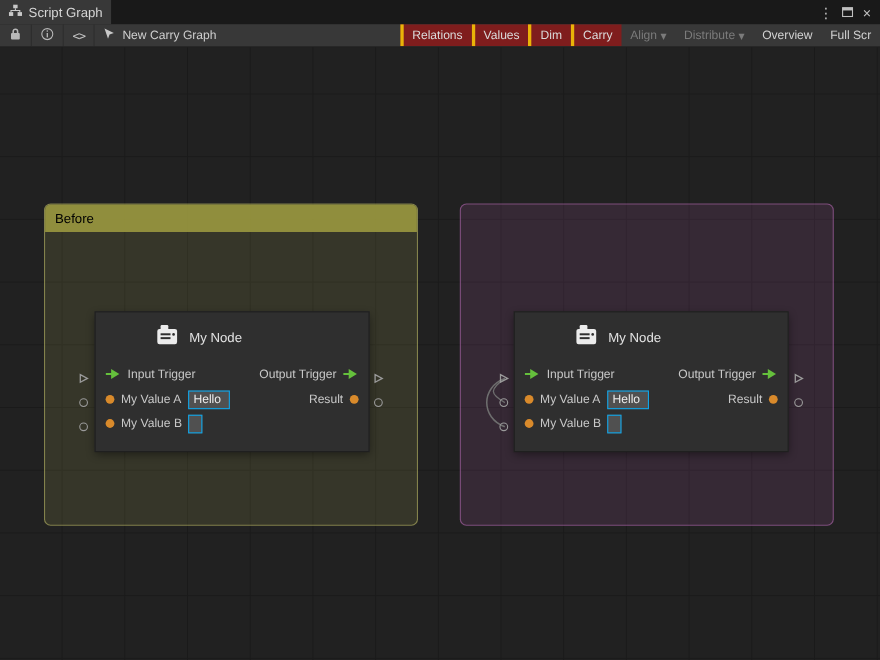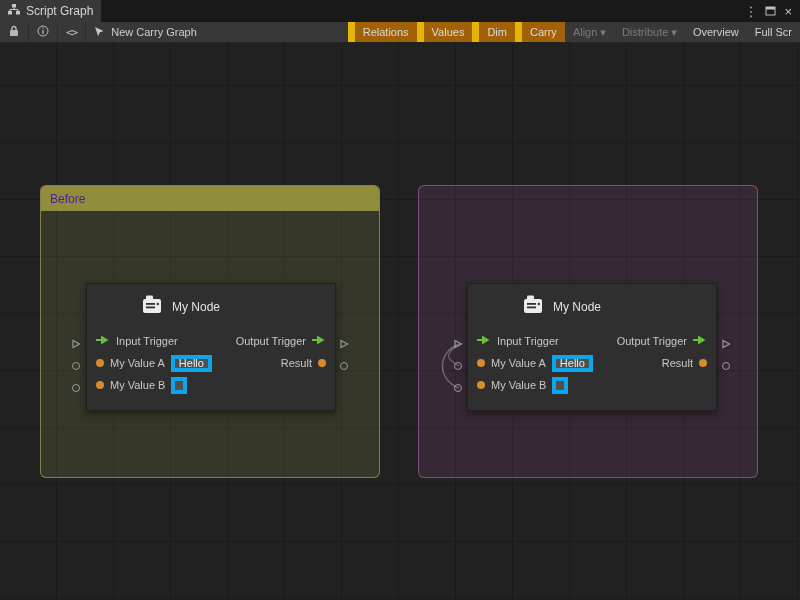--- a/index.html
+++ b/index.html
@@ -20,58 +20,58 @@
              display:flex; align-items:center; font-size:11px; color:#cfcfcf;
              overflow:hidden; white-space:nowrap; }
   .tb-seg { height:100%; display:flex; align-items:center; padding:0 8px;
             border-right:1px solid #2d2d2d; }
   .tb-plain { height:100%; display:flex; align-items:center; padding:0 8px; gap:6px; }
   .code-glyph { font-family:"DejaVu Sans Mono", monospace; font-size:11px; color:#c4c4c4; letter-spacing:-1px; }
   .slider { width:80px; height:2px; background:#9a9a9a; position:relative; margin:0 8px; }
   .slider-handle { position:absolute; top:-4px; left:84%; width:10px; height:10px;
                    border-radius:50%; background:#e6e6e6; }
   .toolbar-right { margin-left:auto; display:flex; height:100%; align-items:stretch; }
-  .tbtn { background:#a16207; display:flex; align-items:center; padding:0 8px;
-          border-left:7px solid #eab308; color:#dadada; }
+  .tbtn { background:#7f1d1d; display:flex; align-items:center; padding:0 8px;
+          border-left:3px solid #eab308; color:#dadada; }
   .tddl { display:flex; align-items:center; gap:3px; padding:0 8px; color:#7b7b7b; }
   .tact { display:flex; align-items:center; padding:0 8px; color:#d2d2d2; }
 
   
   .canvas { position:absolute; top:43px; left:0; width:800px; height:557px;
             background-color:#212121;
             background-image:
               linear-gradient(#1a1a1a 1px, transparent 1px),
               linear-gradient(90deg, #1a1a1a 1px, transparent 1px);
             background-size:57px 57px;
             background-position:-1px -15px; }
 
   
   .group { position:absolute; width:340px; height:293px; border-radius:6px;
            border:1px solid; overflow:visible; }
   .group-header { height:25px; display:flex; align-items:center; padding:0 9px;
                   font-size:12px; border-radius:5px 5px 0 0; }
   .group-before { left:40px; top:142px; border-color:rgba(195,193,105,.55);
                   background:rgba(152,150,75,.18); }
-  .group-before .group-header { background:rgba(152,150,63,.92); color:#4c1d95; }
+  .group-before .group-header { background:rgba(152,150,63,.92); color:#000000; }
   .group-after { left:418px; top:142px; border-color:rgba(190,110,188,.55);
                  background:rgba(148,80,146,.18); }
   .group-after .group-header { background:rgba(126,61,124,.95); color:#e9dcea; }
 
   
   .node { position:absolute; width:250px; height:128px; background:#2f2f2f;
           border:1px solid #1f1f1f; box-shadow:0 3px 8px rgba(0,0,0,.45); }
   .group-before .node { left:45px; top:97px; }
   .group-after  .node { left:48px; top:97px; }
   .node-header { height:46px; display:flex; align-items:center; gap:9px; padding:0 11px;margin-left:43px; }
   .node-title { font-size:12px; color:#e2e2e2; }
   .prow { height:22px; display:flex; align-items:center; gap:6px;
           padding:0 9px; font-size:11px; color:#c8c8c8; }
   .spacer { flex:1; }
   .dot { width:8px; height:8px; border-radius:50%; background:#d98a2b; flex:none; }
-  .field { background:#505050; border:4px solid #0ea5e9; color:#ececec;
+  .field { background:#505050; border:1px solid #0ea5e9; color:#ececec;
            font-size:11px; height:17px; min-width:38px; padding:0 4px;
            display:flex; align-items:center; }
   .field.small { min-width:13px; width:13px; }
 
   
   .eport { position:absolute; width:10px; height:10px; display:flex;
            align-items:center; justify-content:center; }
   .ecircle { width:8px; height:8px; border:1.2px solid #9a9a9a; border-radius:50%; }
   .wires { position:absolute; left:0; top:0; pointer-events:none; }
 </style>

